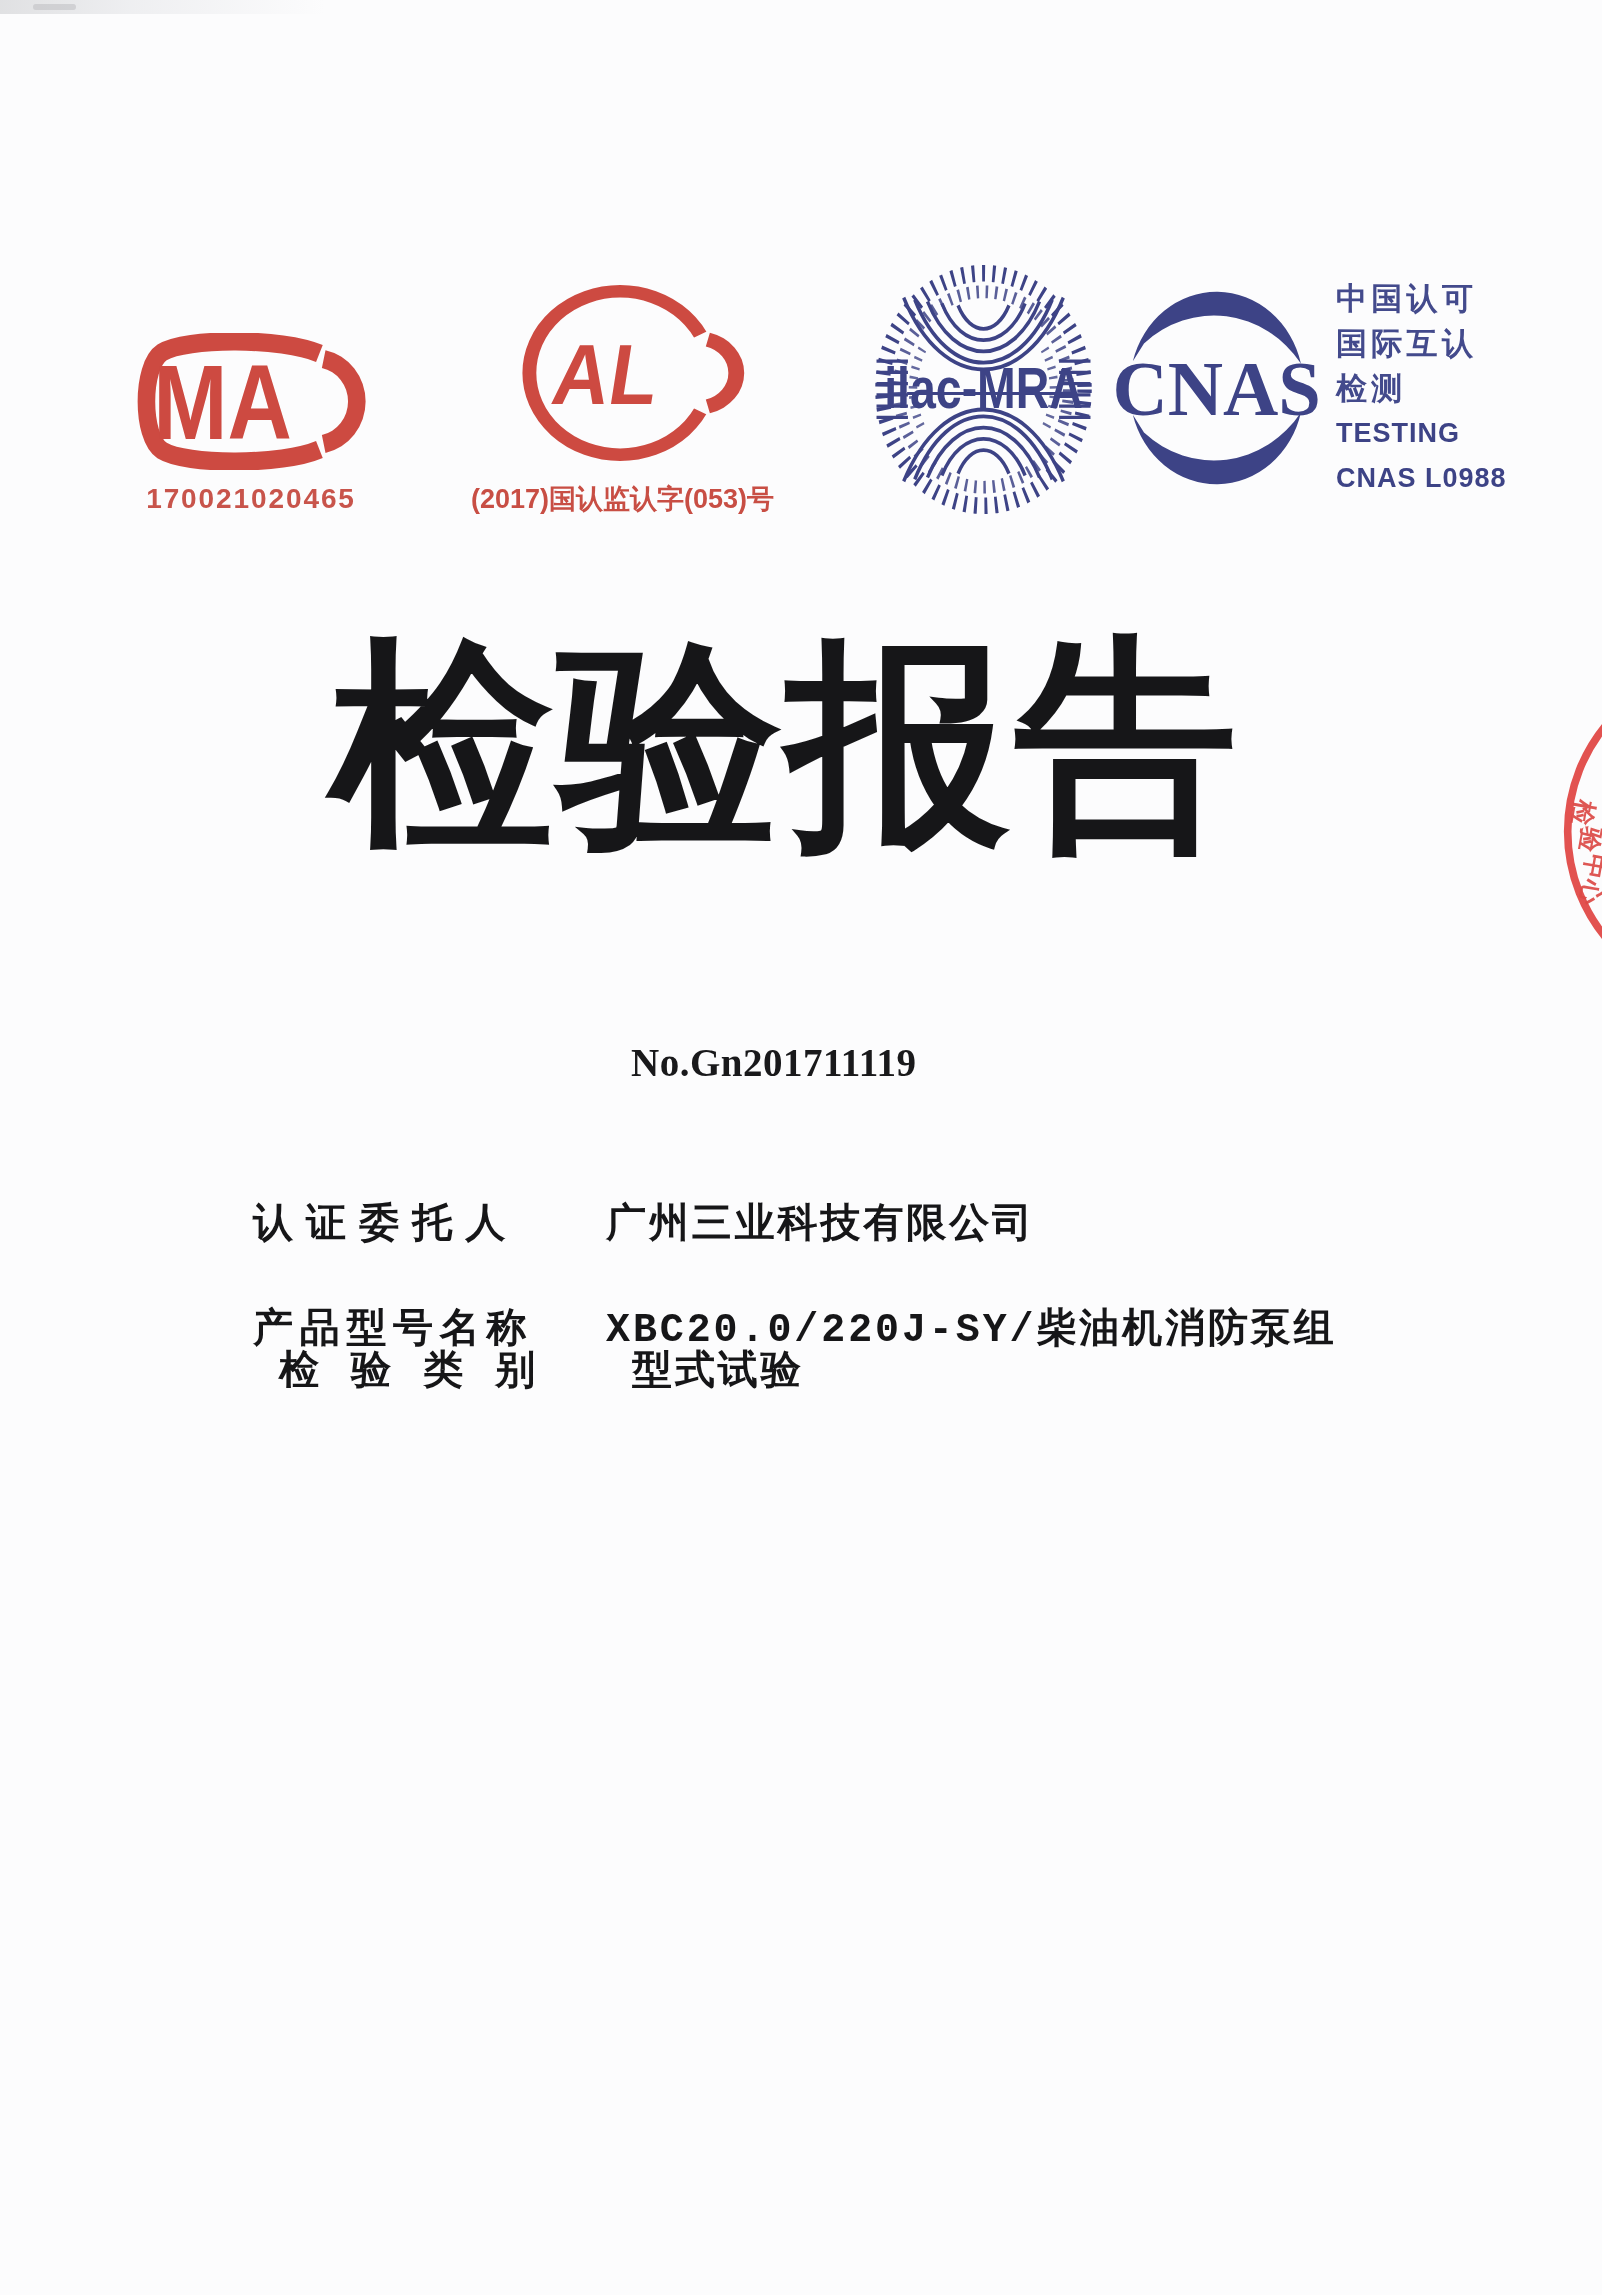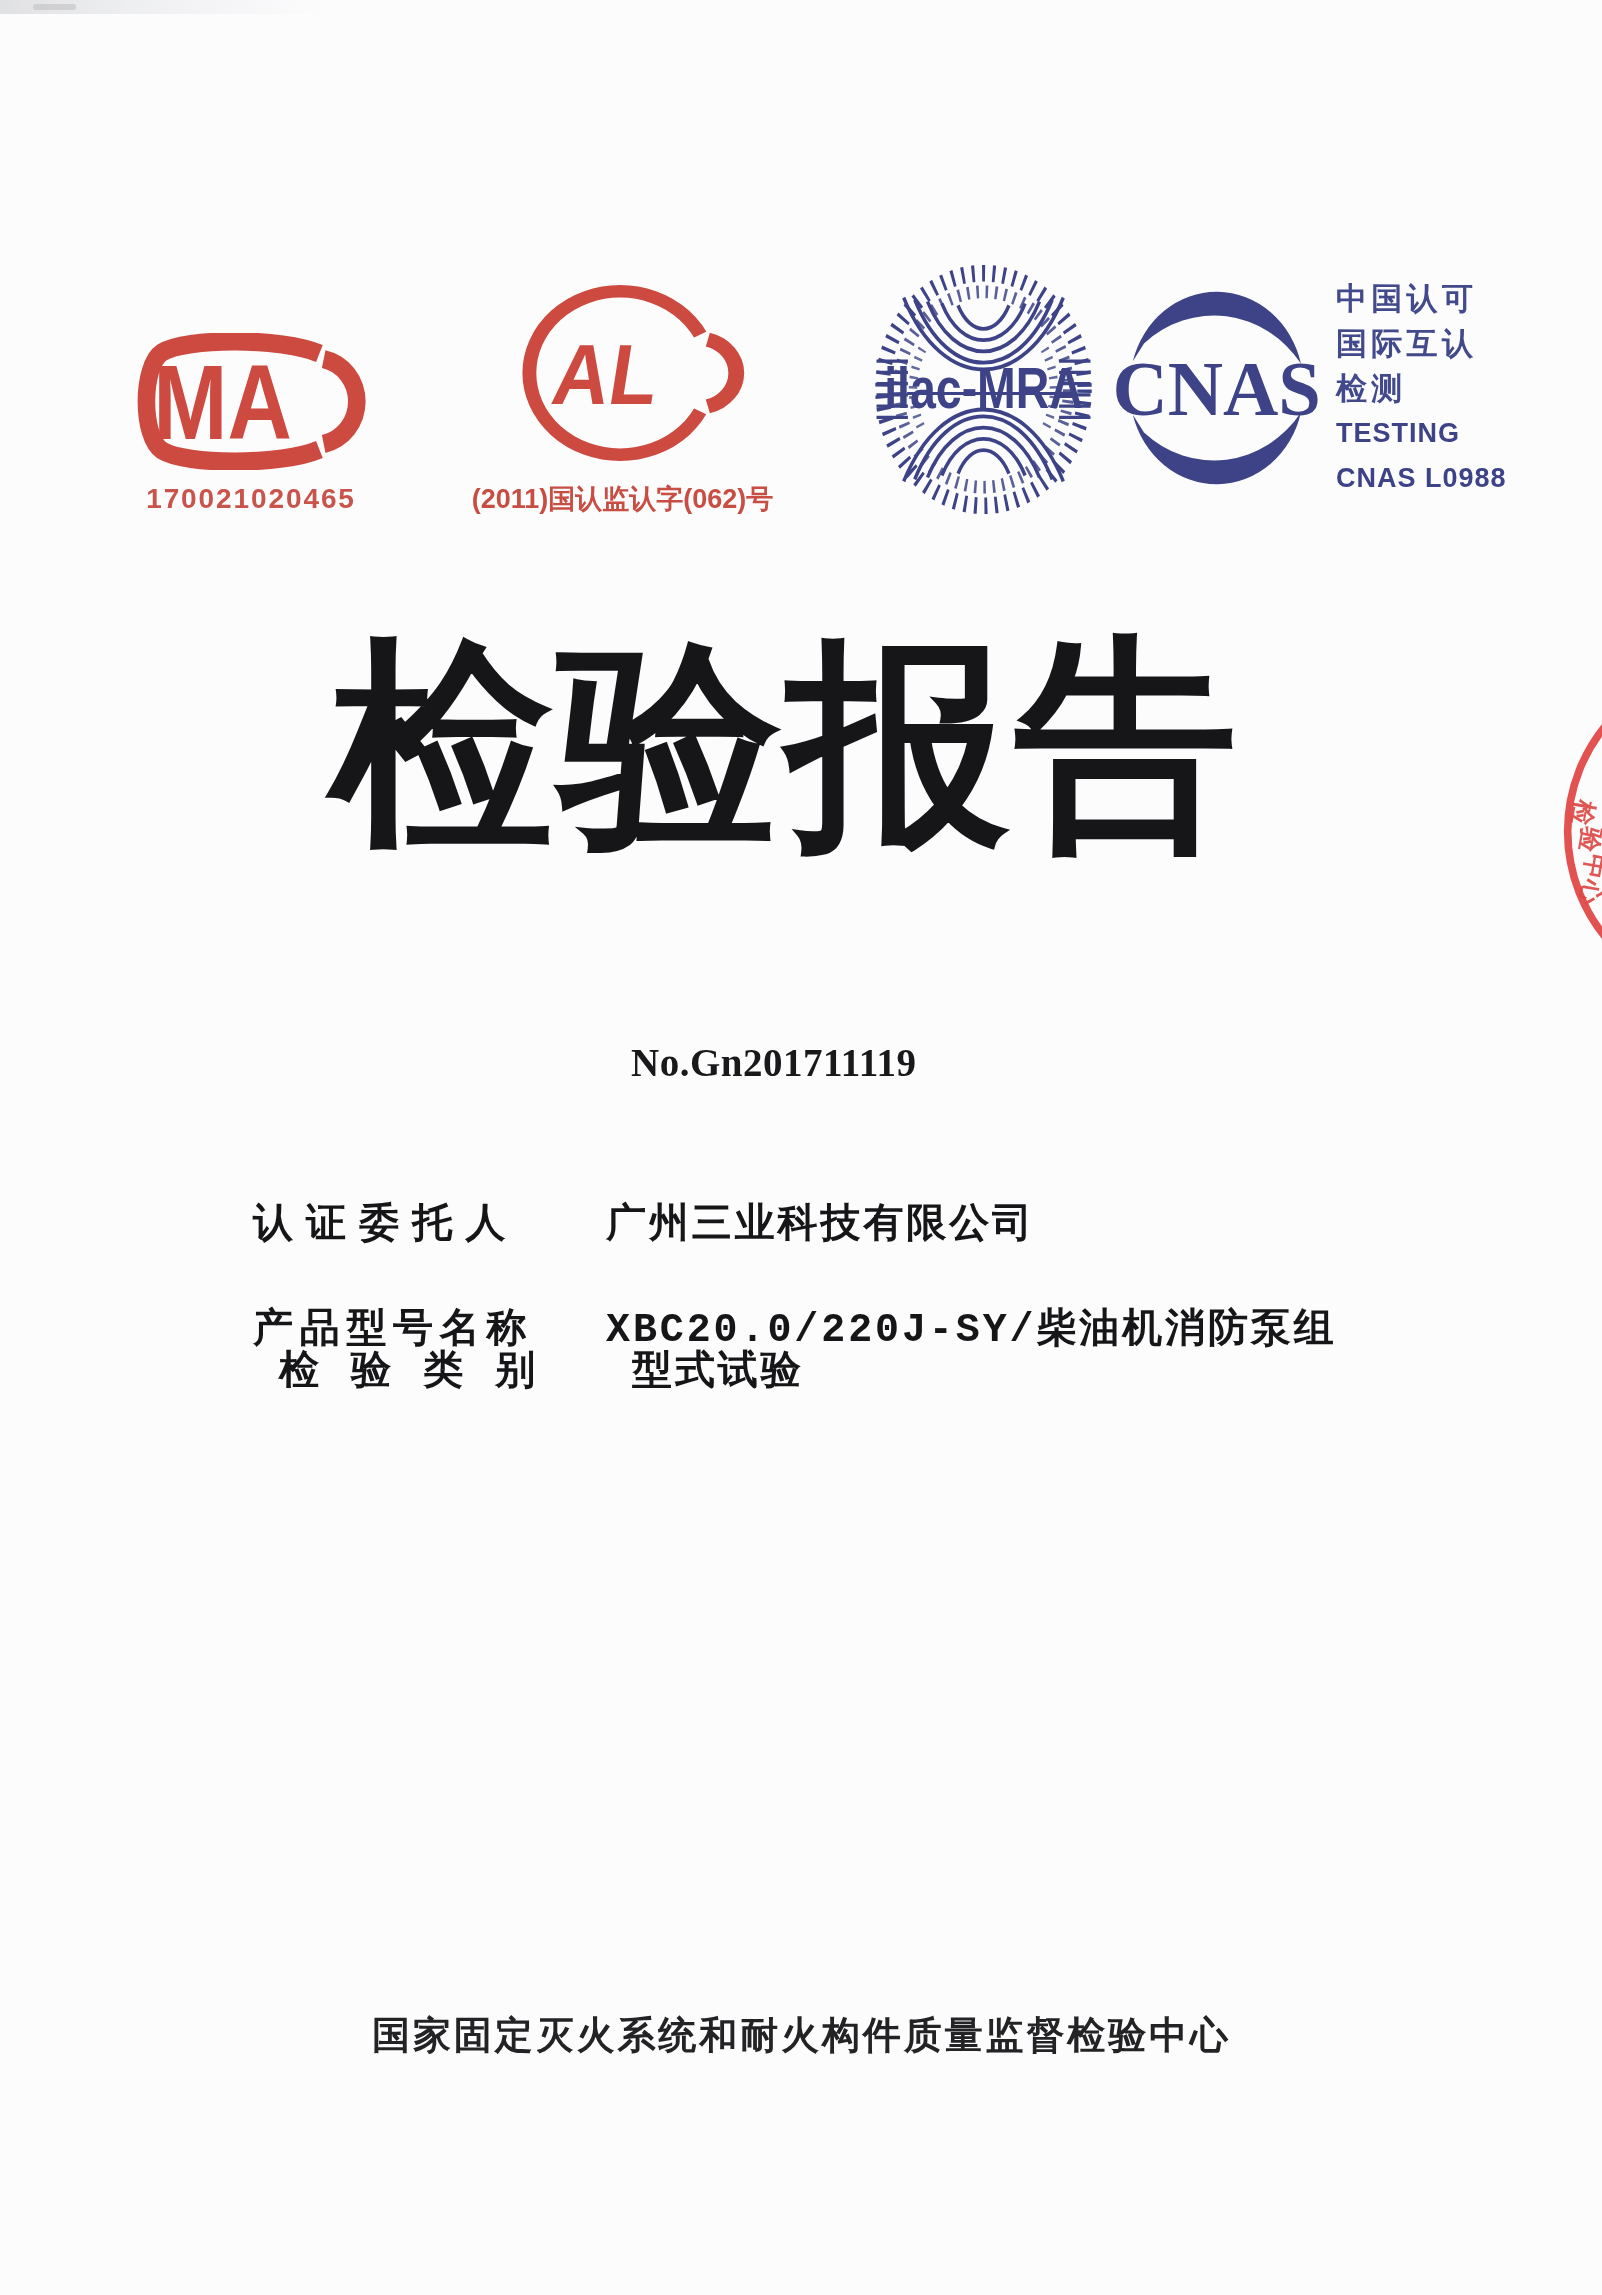--- a/index.html
+++ b/index.html
@@ -74,21 +74,21 @@
   <div class="cma-number">170021020465</div>
 
   <svg class="logo cal-svg" viewBox="-240 -240 540 480" preserveAspectRatio="none">
     <circle cx="0" cy="0" r="196" fill="none" stroke="#cd4a41" stroke-width="30"></circle>
     <path d="M 173 -92 A 196 196 0 0 1 173 92" fill="none" stroke="#fcfcfd" stroke-width="78"></path>
     <text x="-30" y="74" text-anchor="middle" font-size="205" font-weight="bold" font-family="Liberation Sans, sans-serif" fill="#cd4a41" transform="skewX(-8)" textLength="225" lengthAdjust="spacingAndGlyphs">AL</text>
     <g transform="translate(168,0)">
       <path d="M 25.9 -96.6 A 100 100 0 0 1 25.9 96.6 L 17.1 63.7 A 66 66 0 0 0 17.1 -63.7 Z" fill="#cd4a41"></path>
     </g>
   </svg>
-  <div class="cal-caption">(2011)国认监认字(062)号</div>
+  <div class="cal-caption">(2017)国认监认字(053)号</div>
 
   <svg class="logo ilac-svg" viewBox="-265 -265 530 530" preserveAspectRatio="none">
     <g stroke="#3d4386" fill="none">
       <circle r="238" stroke-width="34" stroke-dasharray="7 17.3"></circle>
       <circle r="200" stroke-width="26" stroke-dasharray="6 16" opacity="0.85"></circle>
       <path d="M -143.8 -83 A 166 166 0 0 0 -143.8 83" stroke-width="20" stroke-dasharray="5 15" opacity="0.8"></path>
       <path d="M 143.8 -83 A 166 166 0 0 1 143.8 83" stroke-width="20" stroke-dasharray="5 15" opacity="0.8"></path>
       <g stroke-width="8">
         <path d="M -60 -172 C -30 -108, 30 -108, 60 -172"></path>
         <path d="M -98 -176 C -52 -76, 52 -76, 98 -176"></path>
@@ -132,21 +132,20 @@
 
   <div class="field-label r1 ls-a">认 证 委 托 人</div>
   <div class="field-value r1">广州三业科技有限公司</div>
 
   <div class="field-label r2 ls-b">产品型号名称</div>
   <div class="field-value r2">XBC20.0/220J-SY/柴油机消防泵组</div>
 
   <div class="field-label r3 ls-c">检 验 类 别</div>
   <div class="field-value r3">型式试验</div>
 
-  <div class="footer-org">国家固定灭火系统和耐火构件质量监督检验中心</div>
 
   <div class="stamp">
     <svg width="61" height="229" viewBox="0 0 128 480">
       <circle cx="406" cy="242" r="350" fill="none" stroke="#e25250" stroke-width="16"></circle>
     </svg>
     <span class="stamp-char" style="left:30px;top:80px;">检</span>
     <span class="stamp-char" style="left:37px;top:107px;">验</span>
     <span class="stamp-char" style="left:41px;top:134px;">中</span>
     <span class="stamp-char" style="left:38px;top:160px;">心</span>
   </div>

